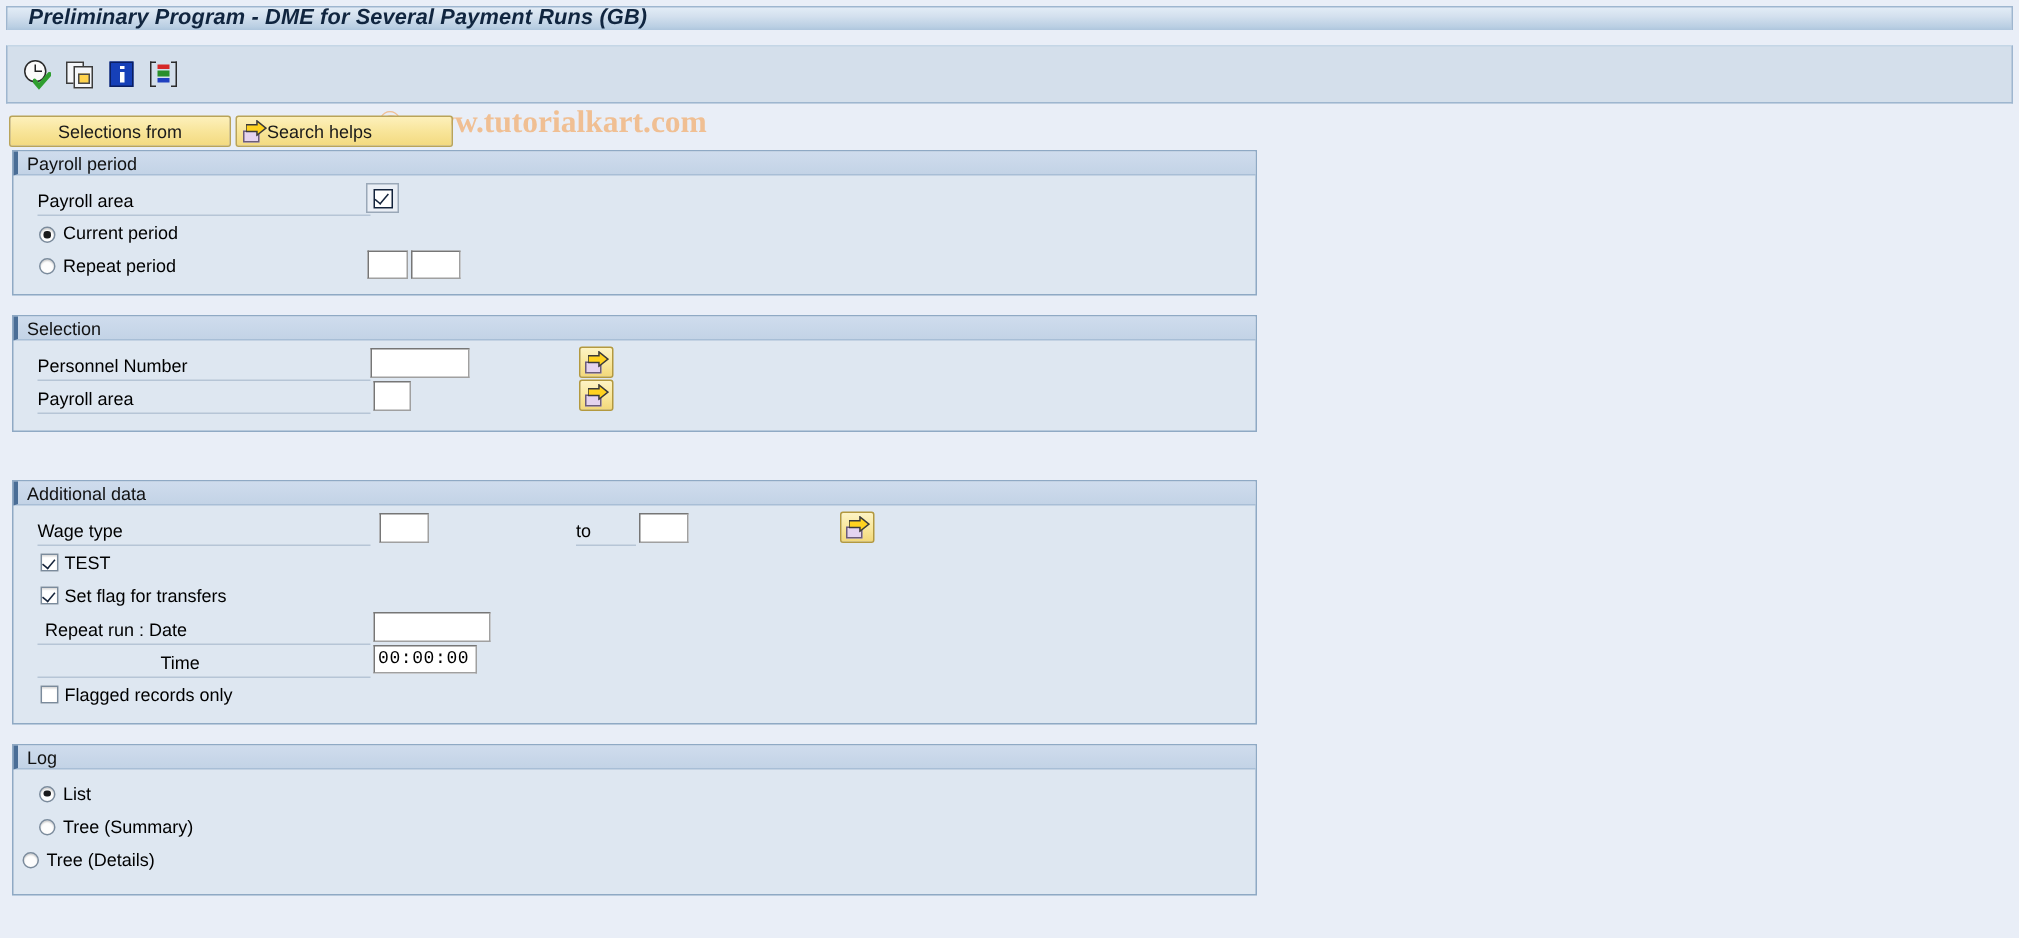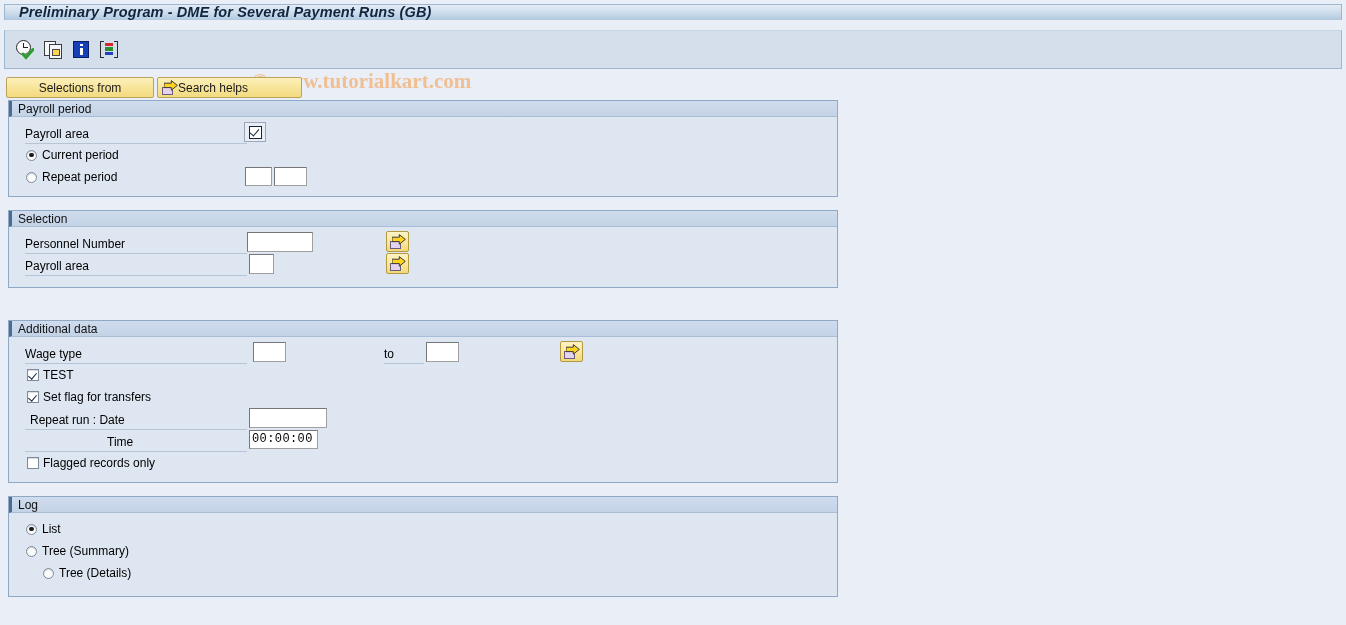--- a/index.html
+++ b/index.html
@@ -411,21 +411,21 @@
   <div class="group-header">Payroll period</div>
   <div class="group-body">
 
     <div class="row-label" style="left:16px; top:10px;">Payroll area</div>
     <div class="label-underline" style="left:16px; top:26px; width:222px;"></div>
 
     <div class="cbox-field" style="left:235px; top:5px; width:22px; height:20px;">
       <div class="inner"></div>
     </div>
 
-    <div class="radio-row" style="left:17px; top:31px;">
+    <div class="radio-row" style="left:17px; top:31px;align-items:flex-end;">
       <span class="radio on"></span>
       <span>Current period</span>
     </div>
 
     <div class="radio-row" style="left:17px; top:53px;">
       <span class="radio"></span>
       <span>Repeat period</span>
     </div>
 
     <div class="field" style="left:236px; top:50px; width:27px; height:19px;"></div>
@@ -516,18 +516,18 @@
     <div class="radio-row" style="left:17px; top:9px;">
       <span class="radio on"></span>
       <span>List</span>
     </div>
 
     <div class="radio-row" style="left:17px; top:31px;">
       <span class="radio"></span>
       <span>Tree (Summary)</span>
     </div>
 
-    <div class="radio-row" style="left:34px; top:53px;">
+    <div class="radio-row" style="left:6px; top:53px;">
       <span class="radio"></span>
       <span>Tree (Details)</span>
     </div>
   </div>
 </div>
 
 </body></html>

